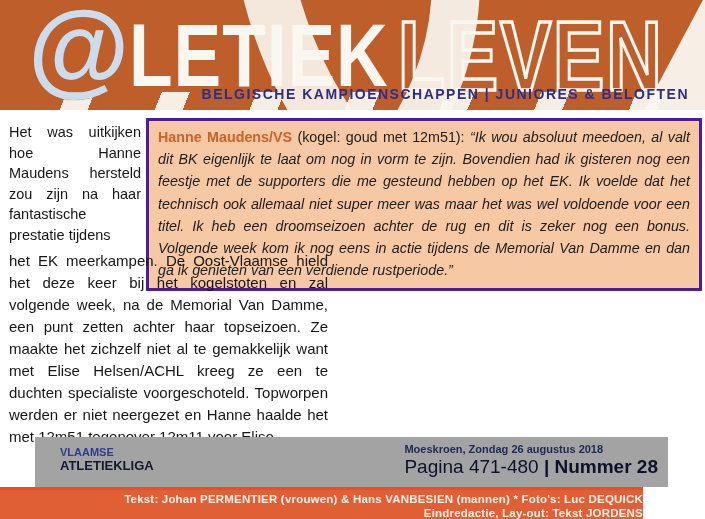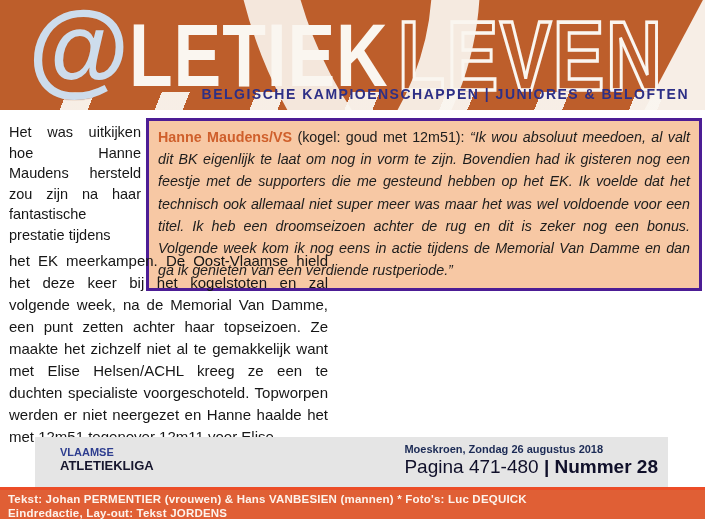--- a/index.html
+++ b/index.html
@@ -90,43 +90,43 @@
   .body-col {
     position: absolute; left: 9px; top: 250px; width: 319px;
     font-size: 15px; line-height: 22px; color: #161616;
     text-align: justify;
   }
 
   
   .footer-band {
     position: absolute; left: 35px; top: 437px;
     width: 633px; height: 50px;
-    background: #e5e5e5;
+    background: #a3a3a3;
   }
   .org-block {
     position: absolute; left: 25px; top: 9px;
     line-height: 13px;
   }
   .org-line1 { font-size: 11px; font-weight: bold; color: #2d3d8f; }
   .org-line2 { font-size: 13px; font-weight: bold; color: #16162e; }
   .issue-block {
     position: absolute; right: 10px; top: 6px;
     text-align: left; color: #16203f;
   }
   .dateline { font-size: 11px; font-weight: bold; color: #1b2a55; }
   .pageline { font-size: 19px; color: #10102a; margin-top: 1px; }
   .pageline .bold { font-weight: bold; }
 
   
   .credits-bar {
     position: absolute; left: 0; top: 487px;
-    width: 705px; height: 32px;
+    width: 643px; height: 32px;
     background: #e05f35;
     border-top: 3px solid #ec4d27;
-    text-align: left; color: #fdf3ec;
+    text-align: right; color: #fdf3ec;
     font-size: 11.5px; font-weight: bold; line-height: 14px;
     padding-top: 2px;
     letter-spacing: 0.2px;
     padding-left: 8px;
   }
 </style>
 </head>
 <body>
 
 <div class="masthead">

